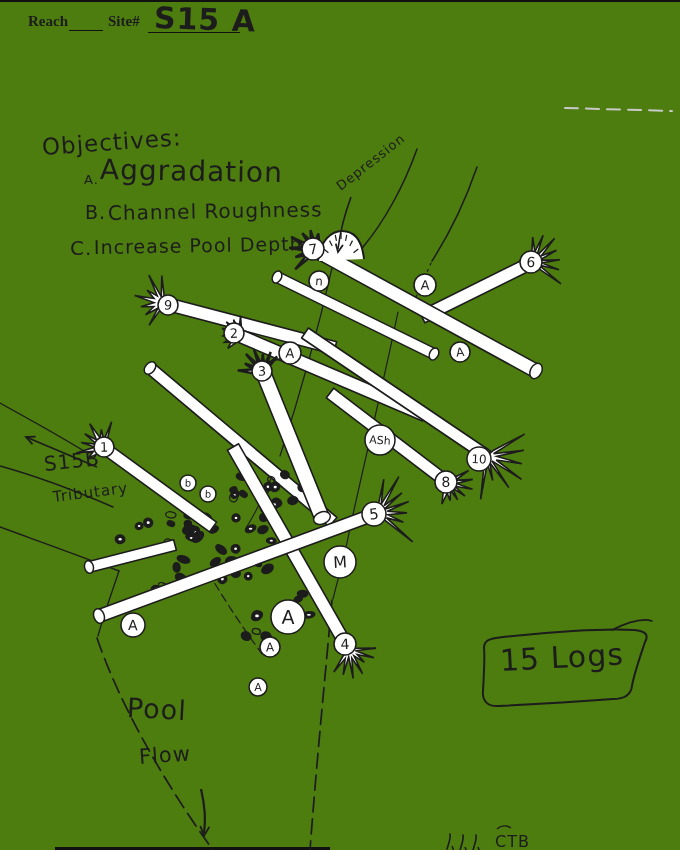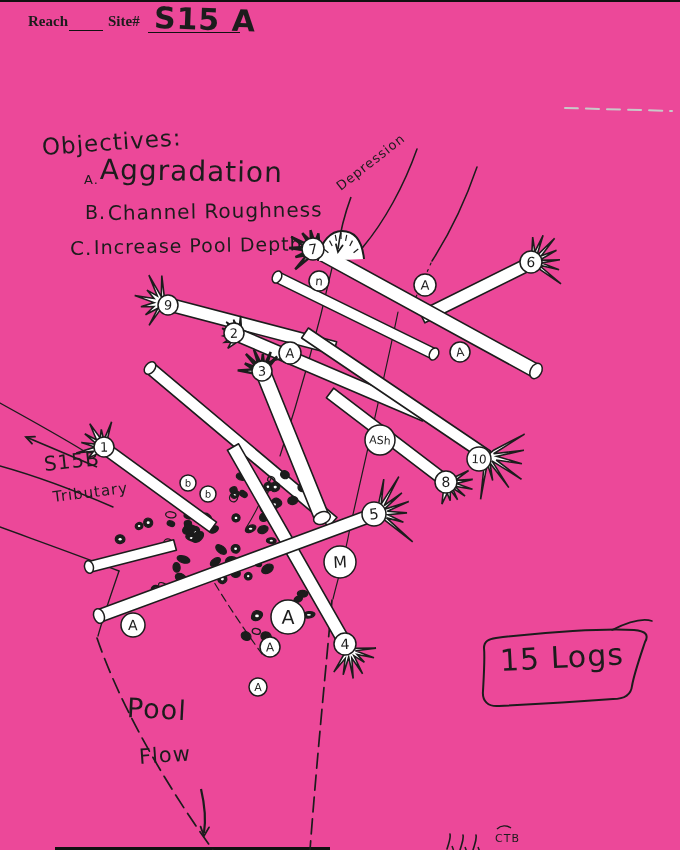--- a/index.html
+++ b/index.html
@@ -1,16 +1,16 @@
 <!DOCTYPE html>
 <html><head>
 <meta charset="utf-8">
 <style>
   html,body{margin:0;padding:0;background:#e8e8e8}
-  .pg{position:relative;width:680px;height:850px;background:#ec4899;overflow:hidden;
+  .pg{position:relative;width:680px;height:850px;background:#4d7c0f;overflow:hidden;
       font-family:"DejaVu Sans",sans-serif;color:#1c1c1c}
   .bar{position:absolute;background:#111}
   .prt{position:absolute;font-family:"Liberation Serif",serif;font-weight:bold;font-size:15px;white-space:nowrap}
   .ul{position:absolute;border-bottom:1.6px solid #111;height:1px}
   .hw{position:absolute;white-space:nowrap;color:#1c1c1c;transform-origin:left center;
       font-family:"DejaVu Sans",sans-serif;letter-spacing:1px}
   svg{position:absolute;left:0;top:0}
 </style>
 </head>
 <body>
@@ -33,21 +33,21 @@
   <span class="hw" style="left:108px;top:201px;font-size:20px;transform:rotate(-1deg)">Channel Roughness</span>
   <span class="hw" style="left:70px;top:236px;font-size:20px">C.</span>
   <span class="hw" style="left:94px;top:236px;font-size:19px;transform:rotate(-1deg)">Increase Pool Depth</span>
 
   <span class="hw" style="left:338px;top:180px;font-size:13px;transform:rotate(-38deg)">Depression</span>
   <span class="hw" style="left:44px;top:452px;font-size:20px;transform:rotate(-6deg)">S15B</span>
   <span class="hw" style="left:53px;top:488px;font-size:15px;transform:rotate(-7deg)">Tributary</span>
   <span class="hw" style="left:127px;top:692px;font-size:27px;transform:rotate(3deg)">Pool</span>
   <span class="hw" style="left:139px;top:745px;font-size:21px;transform:rotate(-4deg)">Flow</span>
   <span class="hw" style="left:500px;top:643px;font-size:30px;transform:rotate(-3deg)">15 Logs</span>
-  <span class="hw" style="left:495px;top:832px;font-size:11px">CTB</span>
+  <span class="hw" style="left:495px;top:832px;font-size:16px">CTB</span>
 
   <svg id="sk" width="680" height="850" viewBox="0 0 680 850">
       <g>
         <path d="M417,149 C404,186 384,222 363,247" fill="none" stroke="#1c1c1c" stroke-width="1.5" stroke-linecap="round" stroke-dasharray="none"></path>
         <path d="M363,247 C351,253 338,258 327,263" fill="none" stroke="#1c1c1c" stroke-width="1.3" stroke-linecap="round" stroke-dasharray="none"></path>
         <path d="M477,167 C466,199 450,233 432,261" fill="none" stroke="#1c1c1c" stroke-width="1.5" stroke-linecap="round" stroke-dasharray="none"></path>
         <path d="M431,263 C425,277 420,288 416,297" fill="none" stroke="#1c1c1c" stroke-width="1.2" stroke-linecap="round" stroke-dasharray="2,5"></path>
         <path d="M332,268 C318,330 299,398 280,456" fill="none" stroke="#1c1c1c" stroke-width="1.2" stroke-linecap="round" stroke-dasharray="none"></path>
         <path d="M276,466 C266,492 256,512 246,528" fill="none" stroke="#1c1c1c" stroke-width="1.1" stroke-linecap="round" stroke-dasharray="none"></path>
         <path d="M398,312 C384,380 366,455 350,528 C344,560 337,582 333,599" fill="none" stroke="#1c1c1c" stroke-width="1.2" stroke-linecap="round" stroke-dasharray="none"></path>

